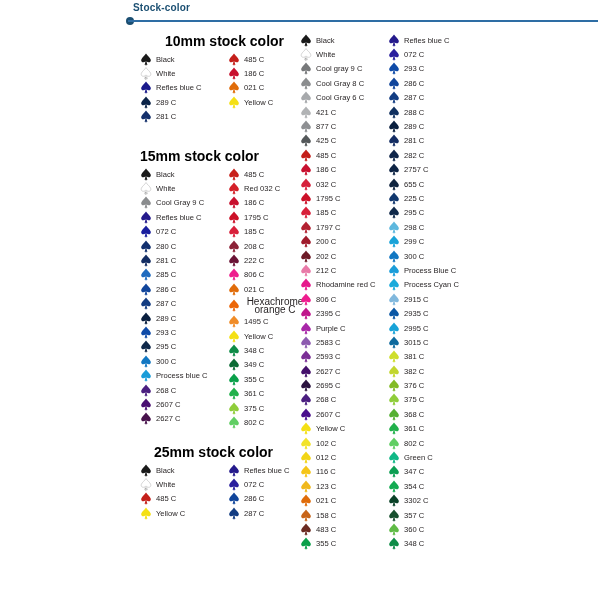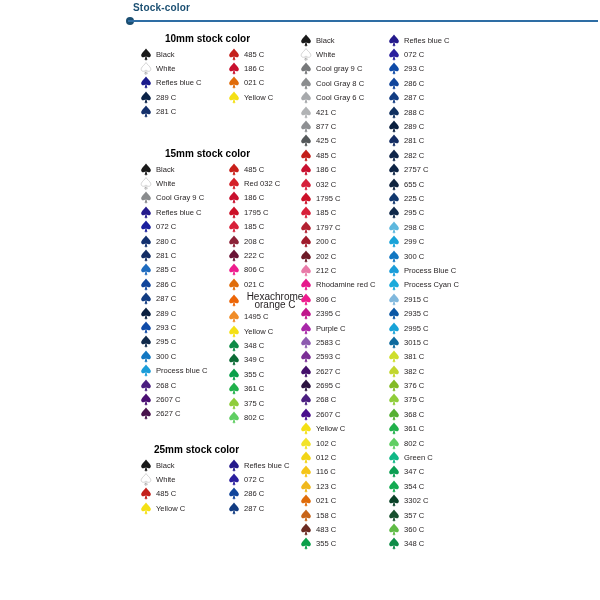--- a/index.html
+++ b/index.html
@@ -49,21 +49,21 @@
     height: 8px;
     border-radius: 50%;
     background: #1b4f72;
   }
 
   
   .section {
     position: absolute;
   }
   .section-title {
-    font-size: 10px;
+    font-size: 14px;
     font-weight: bold;
     color: #000000;
     white-space: nowrap;
     margin-bottom: 3px;
   }
   .cols {
     display: flex;
     flex-direction: row;
   }
   .col {
@@ -94,21 +94,21 @@
     line-height: 8px;
     font-size: 10px;
   }
 
   
   #sec-10mm { left: 140px; top: 33px; }
   #sec-10mm .section-title { margin-left: 25px; }
   #sec-10mm .col-a { width: 88px; }
 
   #sec-15mm { left: 140px; top: 148px; }
-  #sec-15mm .section-title { margin-left: 25px; }
+  #sec-15mm .section-title { }
   #sec-15mm .col-a { width: 88px; }
 
   #sec-25mm { left: 140px; top: 444px; }
   #sec-25mm .section-title { margin-left: 14px; }
   #sec-25mm .col-a { width: 88px; }
 
   #sec-20mm { left: 300px; top: 33px; }
   #sec-20mm .section-title { margin-left: 8px; }
   #sec-20mm .col-a { width: 88px; }
 </style>

